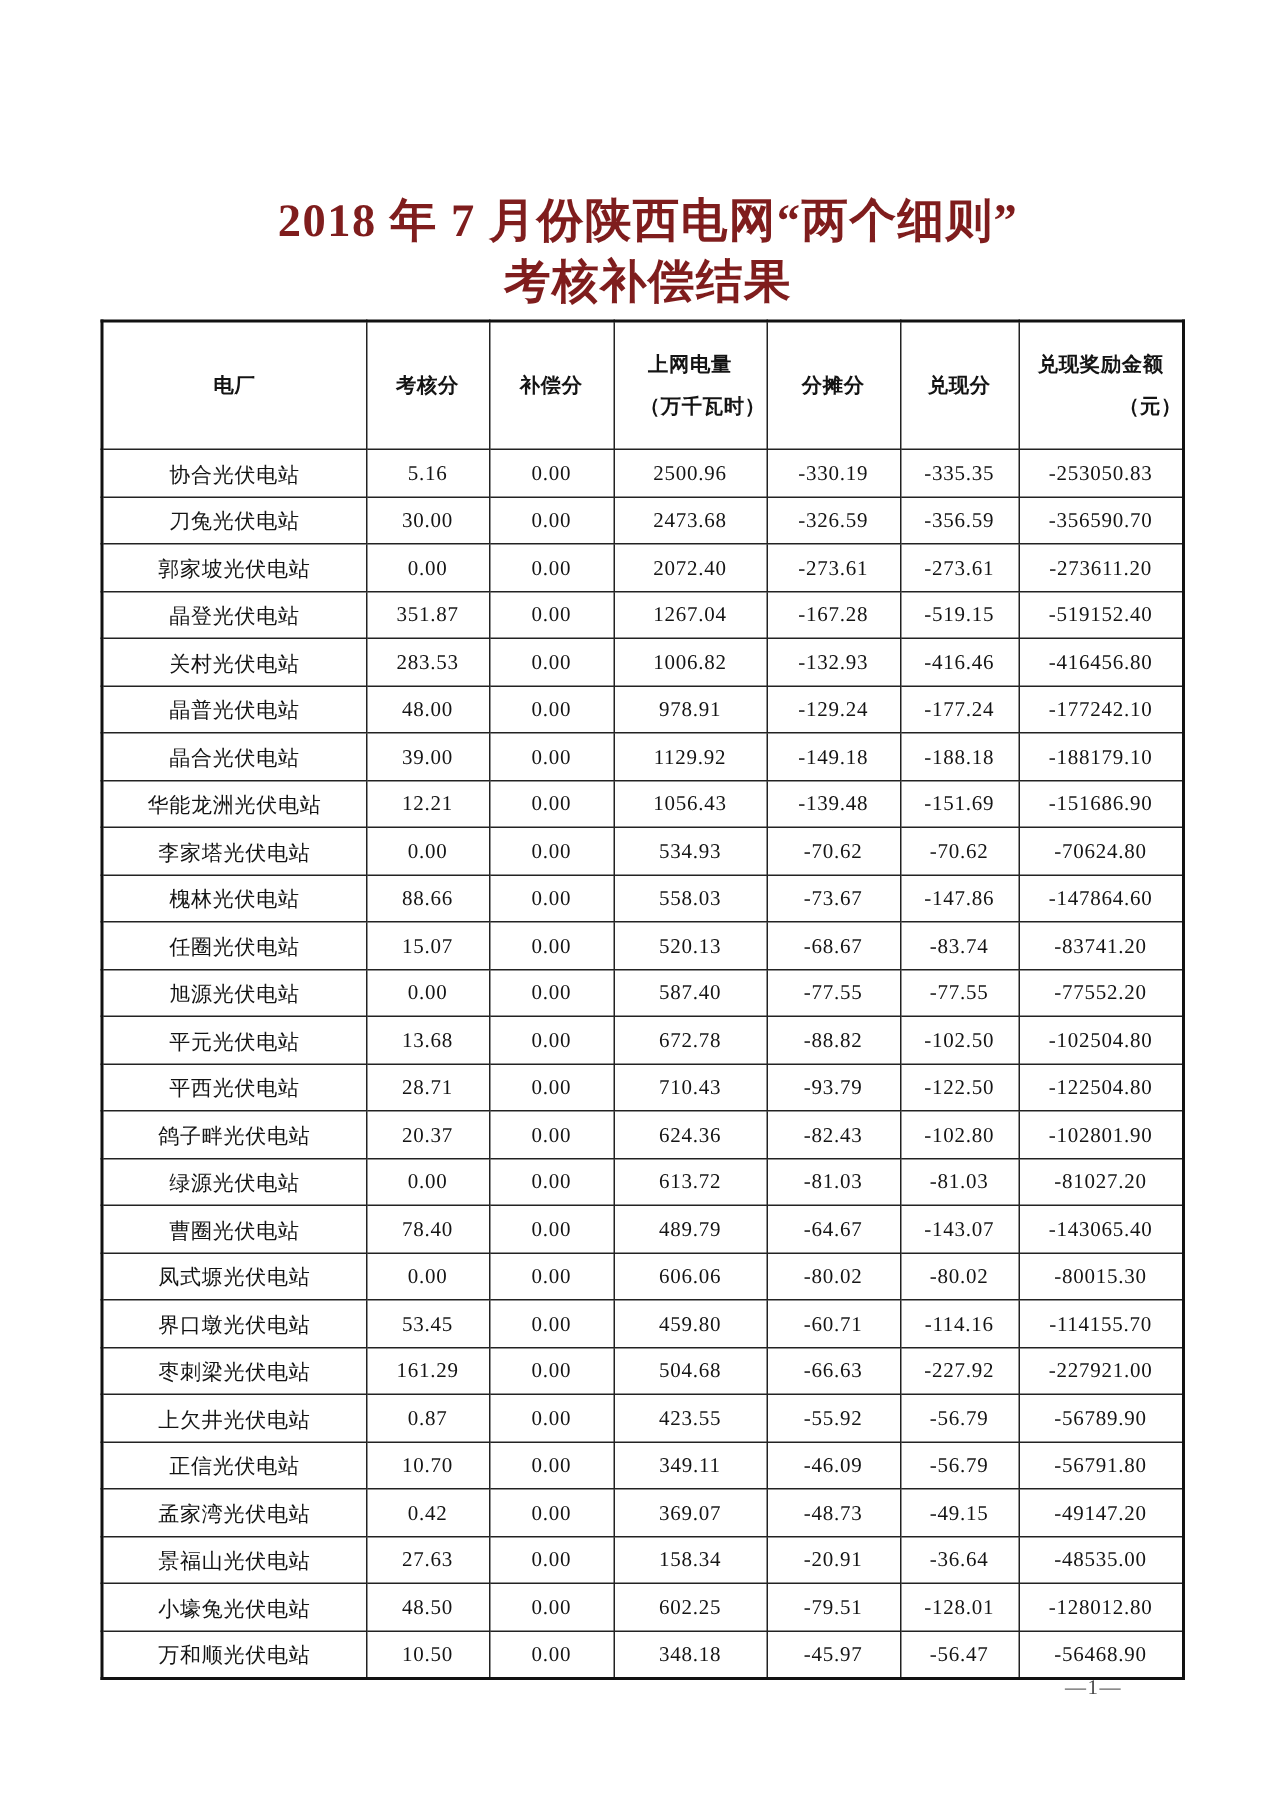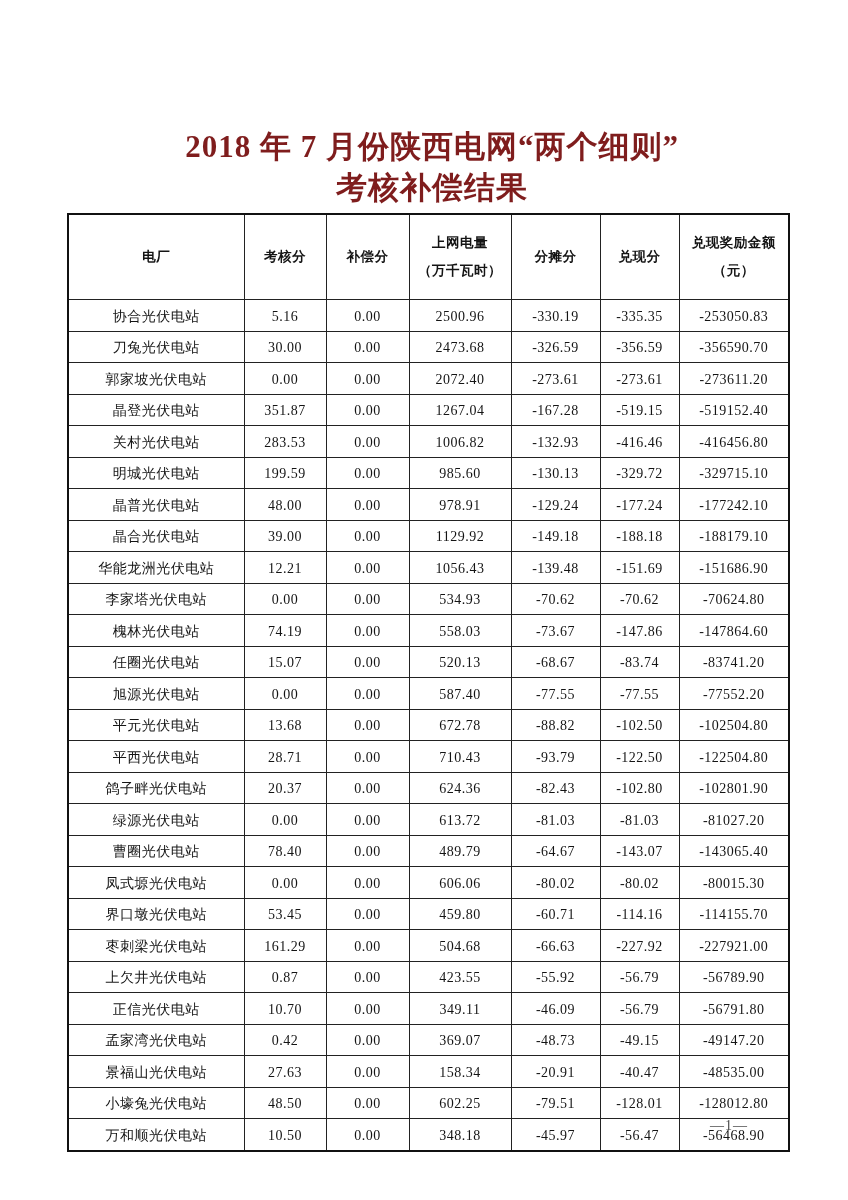--- a/index.html
+++ b/index.html
@@ -50,20 +50,21 @@
     overflow: hidden;
     white-space: nowrap;
   }
   table.results thead th {
     height: 84px;
     font-size: 13.5px;
     font-weight: bold;
   }
   table.results thead th .sub {
     margin-top: 10px;
+    text-align: right;
   }
   table.results tbody td {
     height: 27.5px;
     padding-top: 3px;
   }
   .page-number {
     position: absolute;
     left: 710px;
     top: 1118px;
     font-size: 14px;
@@ -158,29 +159,20 @@
         <tr>
           <td>关村光伏电站</td>
           <td>283.53</td>
           <td>0.00</td>
           <td>1006.82</td>
           <td>-132.93</td>
           <td>-416.46</td>
           <td>-416456.80</td>
         </tr>
         <tr>
-          <td>明城光伏电站</td>
-          <td>199.59</td>
-          <td>0.00</td>
-          <td>985.60</td>
-          <td>-130.13</td>
-          <td>-329.72</td>
-          <td>-329715.10</td>
-        </tr>
-        <tr>
           <td>晶普光伏电站</td>
           <td>48.00</td>
           <td>0.00</td>
           <td>978.91</td>
           <td>-129.24</td>
           <td>-177.24</td>
           <td>-177242.10</td>
         </tr>
         <tr>
           <td>晶合光伏电站</td>
@@ -204,21 +196,21 @@
           <td>李家塔光伏电站</td>
           <td>0.00</td>
           <td>0.00</td>
           <td>534.93</td>
           <td>-70.62</td>
           <td>-70.62</td>
           <td>-70624.80</td>
         </tr>
         <tr>
           <td>槐林光伏电站</td>
-          <td>74.19</td>
+          <td>88.66</td>
           <td>0.00</td>
           <td>558.03</td>
           <td>-73.67</td>
           <td>-147.86</td>
           <td>-147864.60</td>
         </tr>
         <tr>
           <td>任圈光伏电站</td>
           <td>15.07</td>
           <td>0.00</td>
@@ -334,21 +326,21 @@
           <td>-48.73</td>
           <td>-49.15</td>
           <td>-49147.20</td>
         </tr>
         <tr>
           <td>景福山光伏电站</td>
           <td>27.63</td>
           <td>0.00</td>
           <td>158.34</td>
           <td>-20.91</td>
-          <td>-40.47</td>
+          <td>-36.64</td>
           <td>-48535.00</td>
         </tr>
         <tr>
           <td>小壕兔光伏电站</td>
           <td>48.50</td>
           <td>0.00</td>
           <td>602.25</td>
           <td>-79.51</td>
           <td>-128.01</td>
           <td>-128012.80</td>

